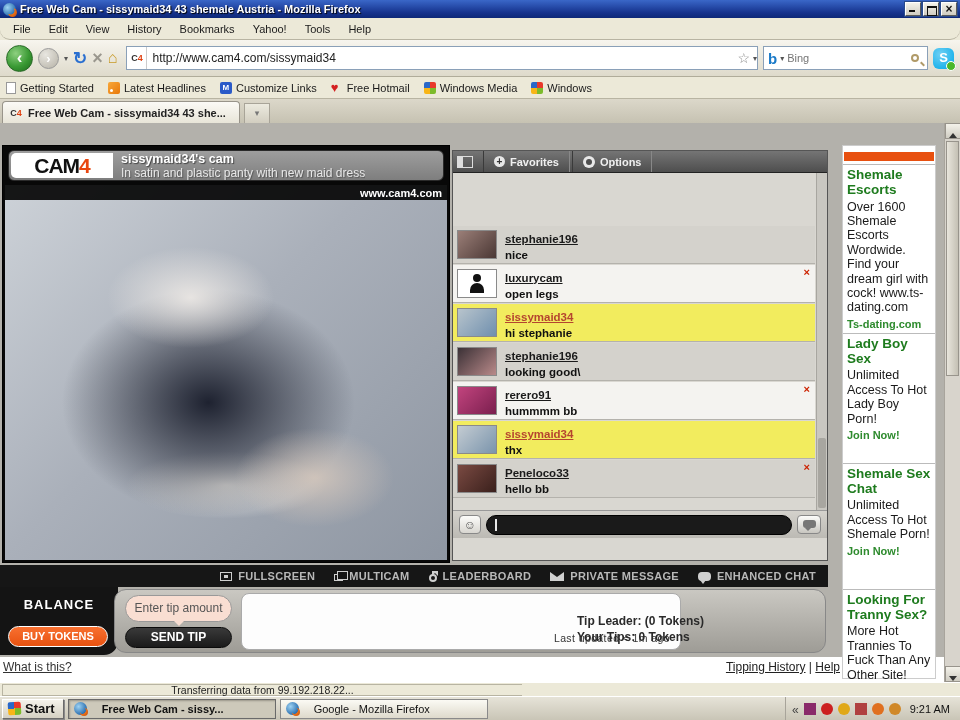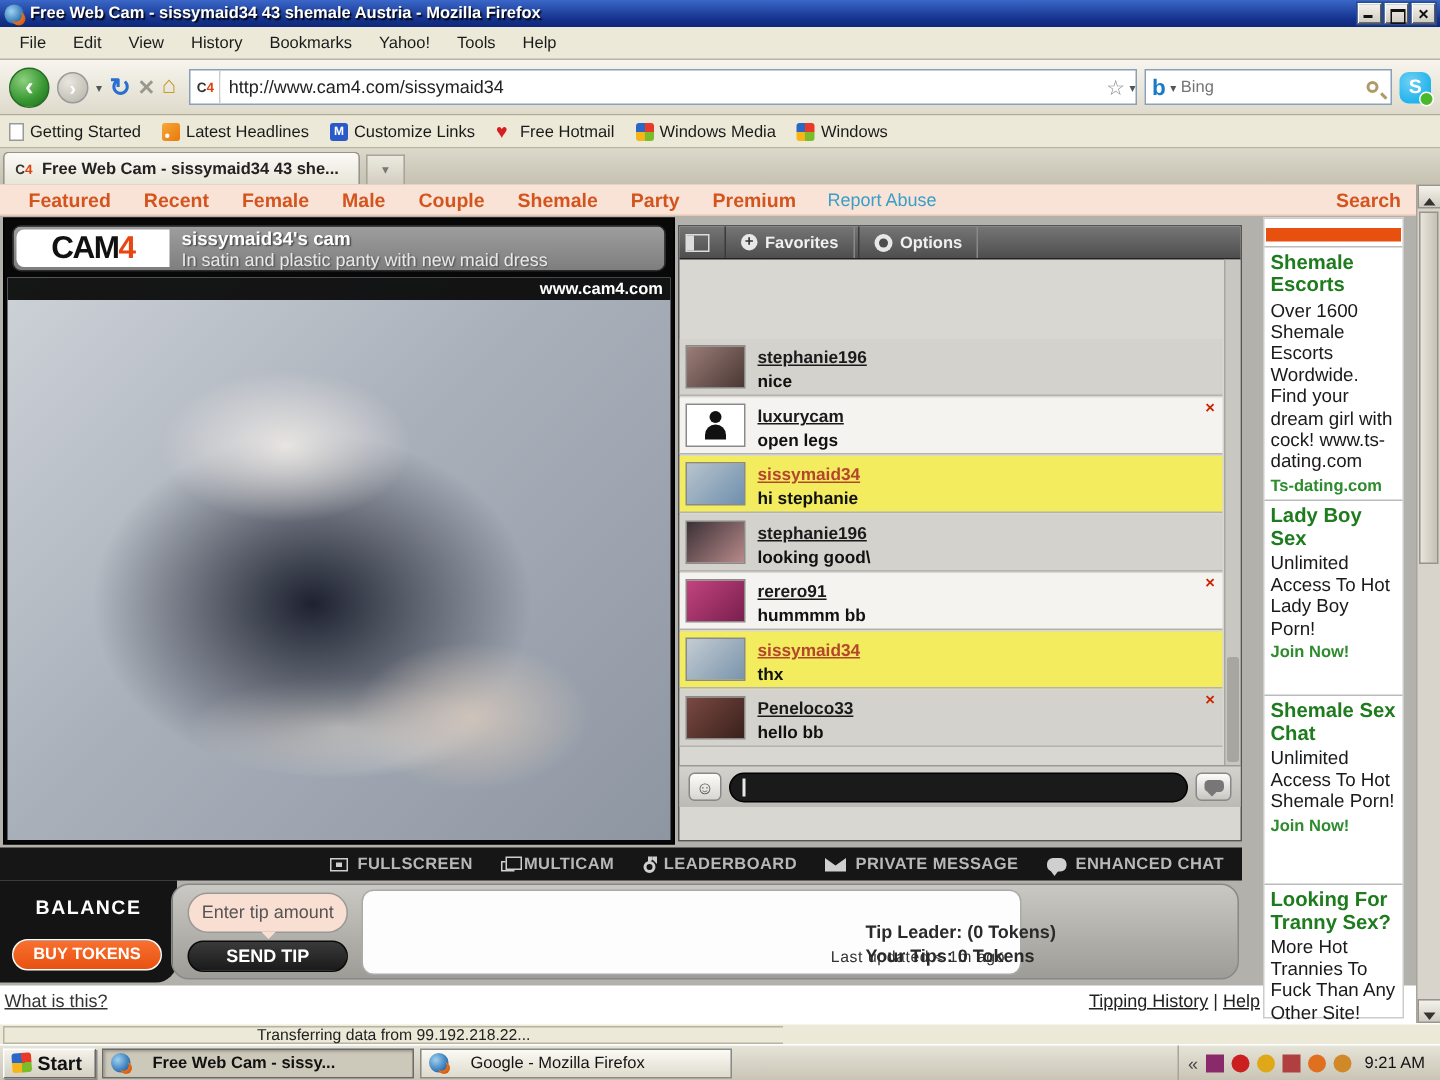--- a/index.html
+++ b/index.html
@@ -11,21 +11,21 @@
   .ff-icon { width:13px; height:13px; border-radius:50%; background:radial-gradient(circle at 35% 35%,#9ed2f2,#2a6fb0 70%); position:relative; margin-right:4px; flex:0 0 auto; }
   .ff-icon::after { content:""; position:absolute; right:-1px; bottom:-1px; width:9px; height:9px; border-radius:50%; background:radial-gradient(circle at 30% 30%,rgba(0,0,0,0),rgba(0,0,0,0) 40%,#e8701a 45%,#c24d08); }
   .title-text { color:#fff; font-size:11px; font-weight:bold; text-shadow:1px 1px 1px #000; white-space:nowrap; overflow:hidden; flex:1; }
   .winbtns { display:flex; gap:2px; }
   .winbtn { width:16px; height:14px; background:linear-gradient(#f4f2ea,#cfccc2); border:1px solid #fff; border-right-color:#5a5a5a; border-bottom-color:#5a5a5a; outline:1px solid #2a4a8a; position:relative; font-size:9px; font-weight:bold; color:#111; text-align:center; line-height:13px; }
   .winbtn.min::after { content:""; position:absolute; left:3px; bottom:3px; width:6px; height:2px; background:#111; }
   .winbtn.res::after { content:""; position:absolute; left:3px; top:3px; width:8px; height:7px; border:1px solid #111; border-top-width:2px; }
   .winbtn.cls::after { content:"×"; font-size:12px; line-height:12px; }
 
   
-  .menubar { position:absolute; left:0; top:18px; width:960px; height:22px; background:#ece9d8; border-bottom:1px solid #b8b4a2; display:flex; align-items:center; padding:0 4px; }
+  .menubar { position:absolute; left:0; top:18px; width:960px; height:22px; background:#ece9d8; border-bottom:1px solid #b8b4a2; display:flex; align-items:center; padding:0 4px;border-radius:10px; }
   .menu-item { font-size:11px; color:#1a1a1a; padding:3px 9px; }
 
   
   .navbar { position:absolute; left:0; top:40px; width:960px; height:37px; background:linear-gradient(#f7f5ee,#dedacb); border-bottom:1px solid #b0ac9a; display:flex; align-items:center; padding:0 6px; gap:5px; }
   .nav-back { width:27px; height:27px; border-radius:50%; background:radial-gradient(circle at 35% 30%,#8ed080,#3a9a34 55%,#1c6a1a); border:1px solid #2a6a28; color:#fff; font-size:17px; font-weight:bold; text-align:center; line-height:24px; }
   .nav-fwd { width:21px; height:21px; border-radius:50%; background:radial-gradient(circle at 35% 30%,#e8e6e0,#b6b2a6); border:1px solid #999; color:#fff; font-size:13px; font-weight:bold; text-align:center; line-height:19px; }
   .mini-caret { font-size:8px; color:#555; }
   .nav-glyph { font-size:17px; font-weight:bold; }
   .nav-refresh { color:#2a6fd0; }
   .nav-stop { color:#9a978e; font-size:18px; }
@@ -274,32 +274,20 @@
           <span class="fav-c">C</span>
           <span class="fav-4">4</span>
         </span>
       <span class="tab-label">Free Web Cam - sissymaid34 43 she...</span>
     </span>
     <span class="tab-extra"></span>
   </div>
 
   <div class="page">
 
-    <div class="sitenav">
-      <a class="nav-link" href="#">Featured</a>
-        <a class="nav-link" href="#">Recent</a>
-        <a class="nav-link" href="#">Female</a>
-        <a class="nav-link" href="#">Male</a>
-        <a class="nav-link" href="#">Couple</a>
-        <a class="nav-link" href="#">Shemale</a>
-        <a class="nav-link" href="#">Party</a>
-        <a class="nav-link" href="#">Premium</a>
-      <a class="report-abuse" href="#">Report Abuse</a>
-      <a class="search-link" href="#">Search</a>
-    </div>
 
     <div class="vid-wrap">
       <div class="cam-header">
         <span class="cam-logo">
             <b>CAM</b>
             <span>4</span>
           </span>
         <span class="cam-titles">
           <div class="cam-title">sissymaid34's cam</div>
           <div class="cam-sub">In satin and plastic panty with new maid dress</div>

